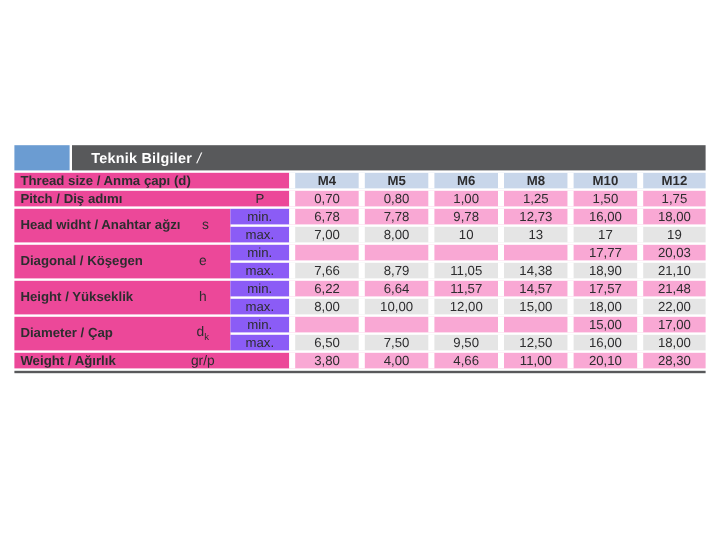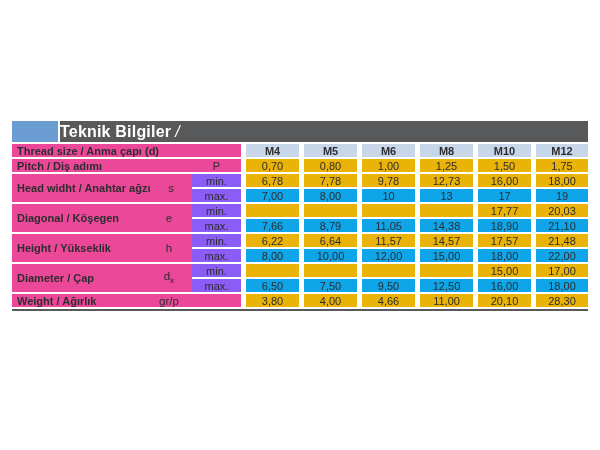--- a/index.html
+++ b/index.html
@@ -7,42 +7,42 @@
     position:relative; width:600px; height:450px; background:#ffffff;
     font-family:"Liberation Sans", sans-serif; overflow:hidden;
   }
   .content { position:absolute; left:12px; top:121px; width:576px; }
 
   
   .title-bar { display:flex; height:21px; }
   .title-accent { width:46px; background:#6b9cd2; margin-right:2px; }
   .title-dark {
     flex:1; background:#58595b; color:#ffffff; display:flex; align-items:center;
-    font-size:16px; letter-spacing:.2px;
+    padding-left:16px; font-size:12px; letter-spacing:.2px;
   }
   .t-bold { font-weight:bold; }
   .t-sep { margin:0 4px; font-style:italic; }
   .t-italic { font-style:italic; }
 
   
   .table-wrap { border-bottom:2px solid #58595b; }
   table.spec {
     width:576px; table-layout:fixed; border-collapse:separate; border-spacing:0 2px;
     font-size:11px; color:#2d2d2f;
   }
   td { height:13px; padding:0; overflow:hidden; white-space:nowrap; vertical-align:middle; }
   .lbl { background:#ec4899; font-weight:600; }
   .cf { display:flex; align-items:center; width:100%; }
   .name { padding-left:5px; flex:1; }
   .symbox { width:46px; text-align:center; font-weight:400; font-size:11.5px; }
   .mmbox { width:49px; text-align:center; font-weight:400; }
   .colh { background:#c8d6ea; font-weight:bold; text-align:center; border-left:5px solid #ffffff; }
   .mm { text-align:center; background:#8b5cf6; font-weight:400; }
-  .val { text-align:center; background:#eab308; border-left:5px solid #ffffff; }
-  tr.altrow .val { background:#0ea5e9; }
+  .val { text-align:center; background:#f9a8d4; border-left:5px solid #ffffff; }
+  tr.altrow .val { background:#e5e5e5; }
   sub { font-size:8px; }
 </style>
 </head>
 <body>
 
 <div class="canvas">
   <div class="content">
 
     <div class="title-bar">
       <div class="title-accent"></div>

